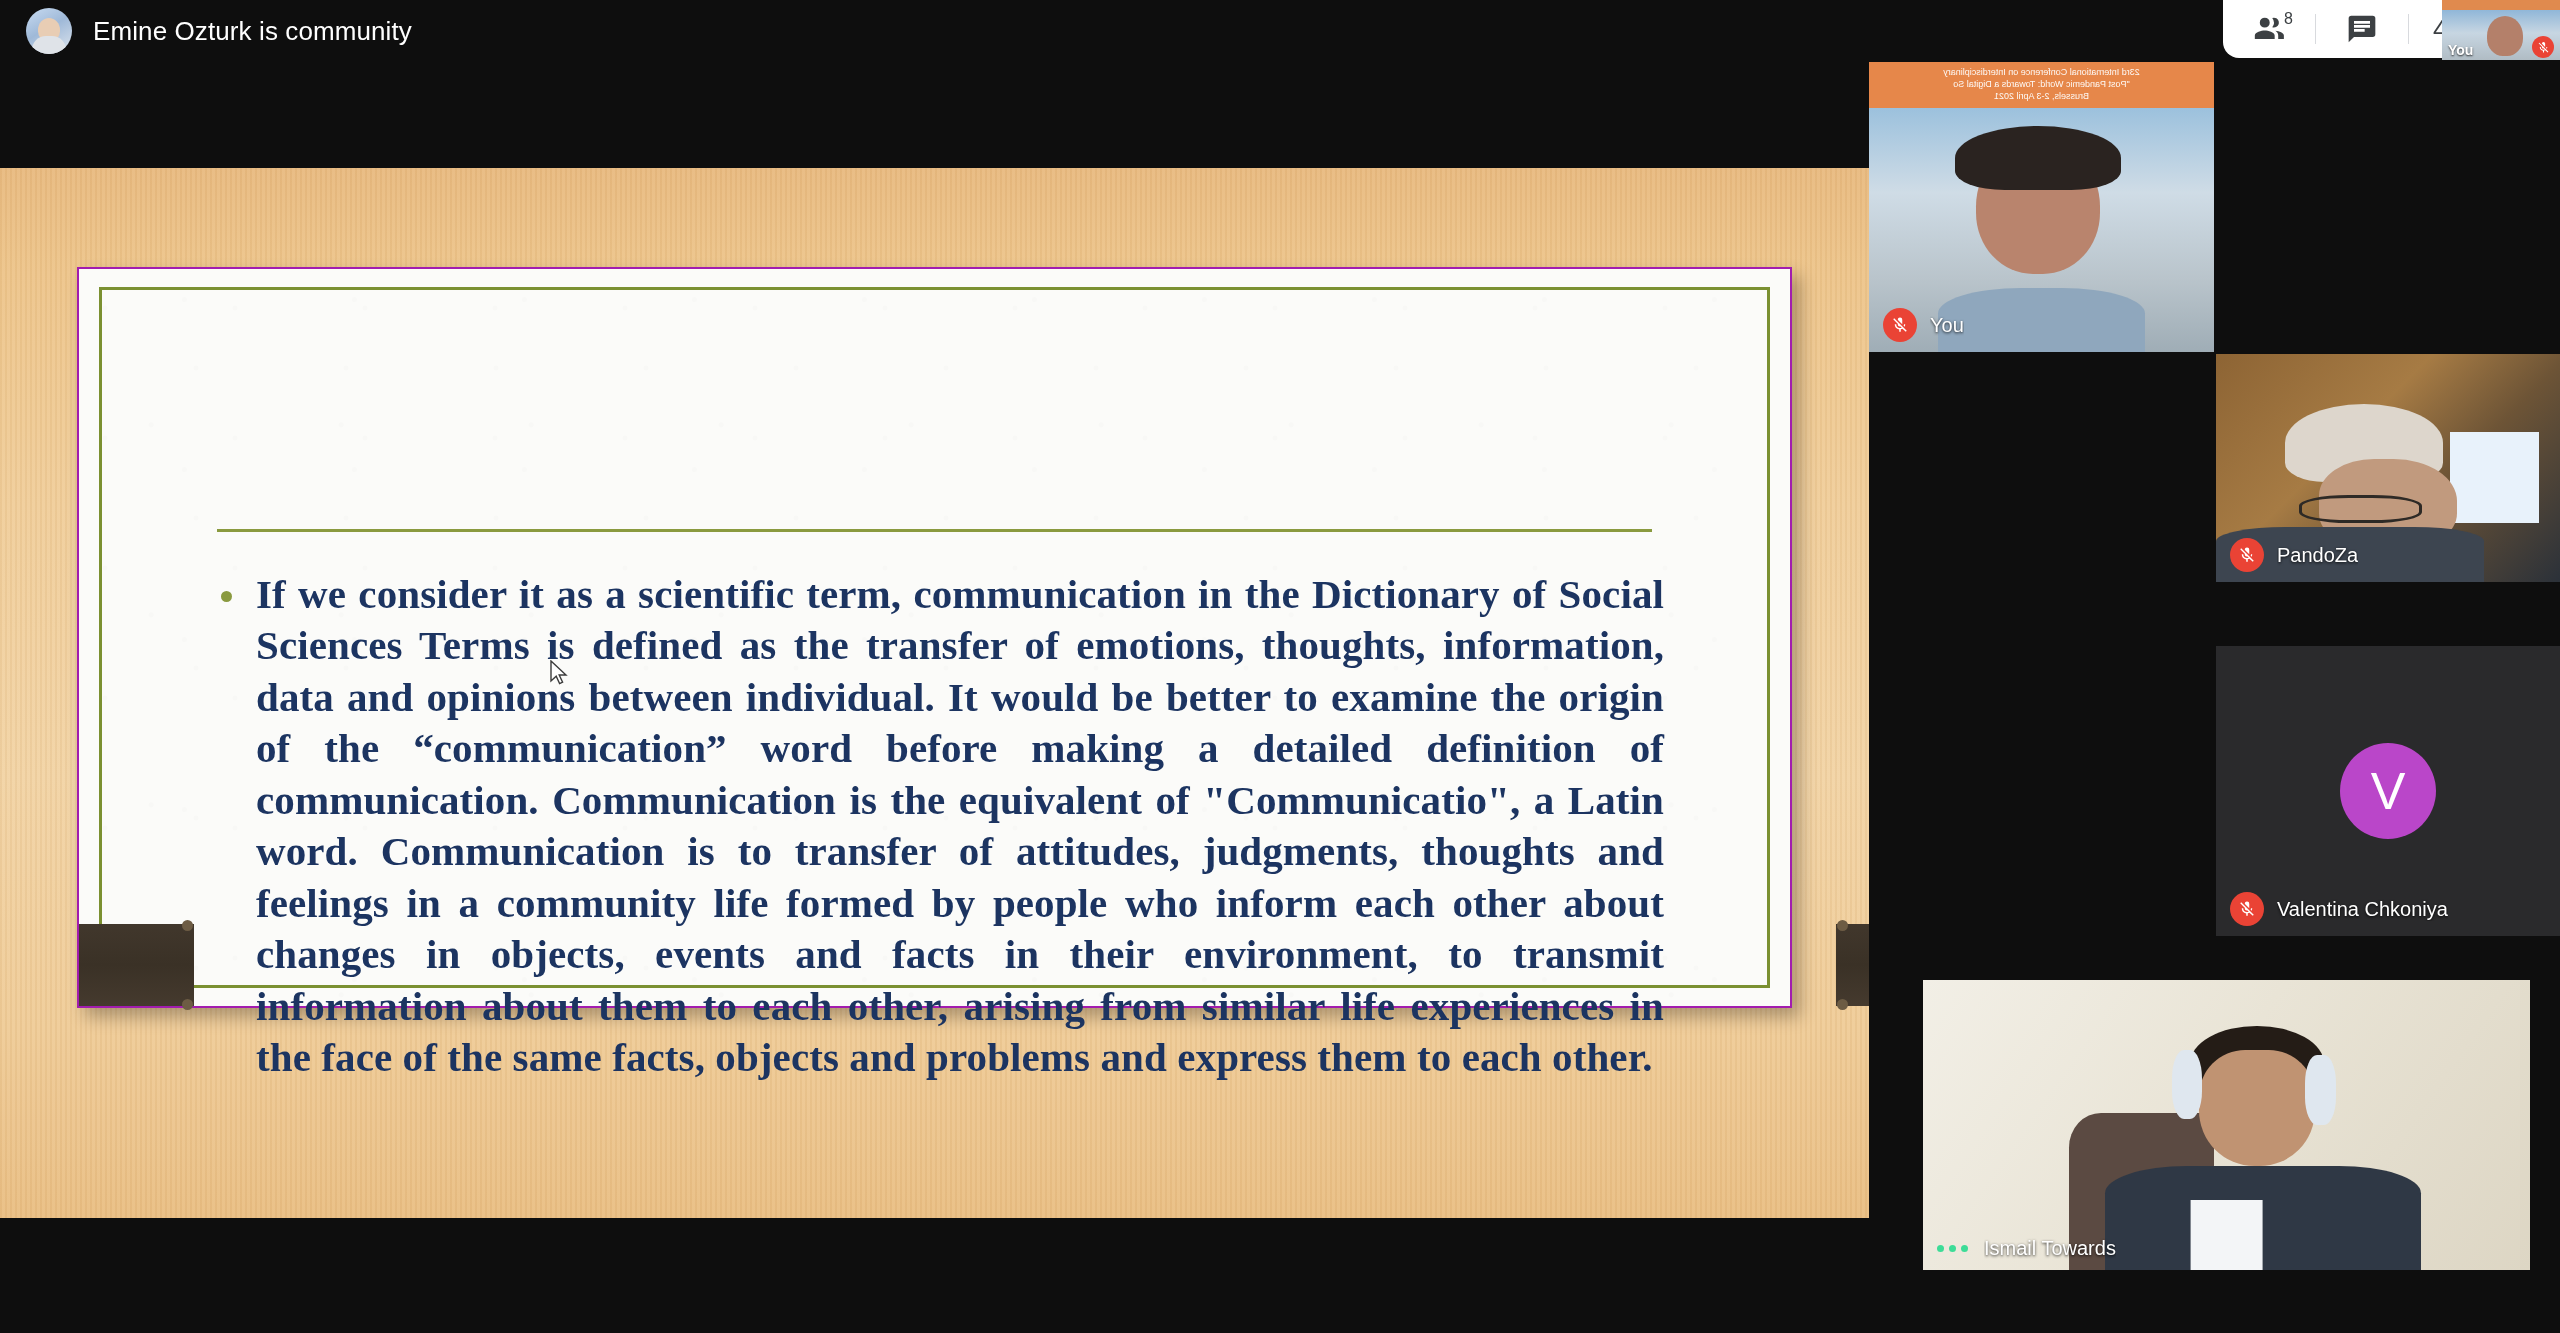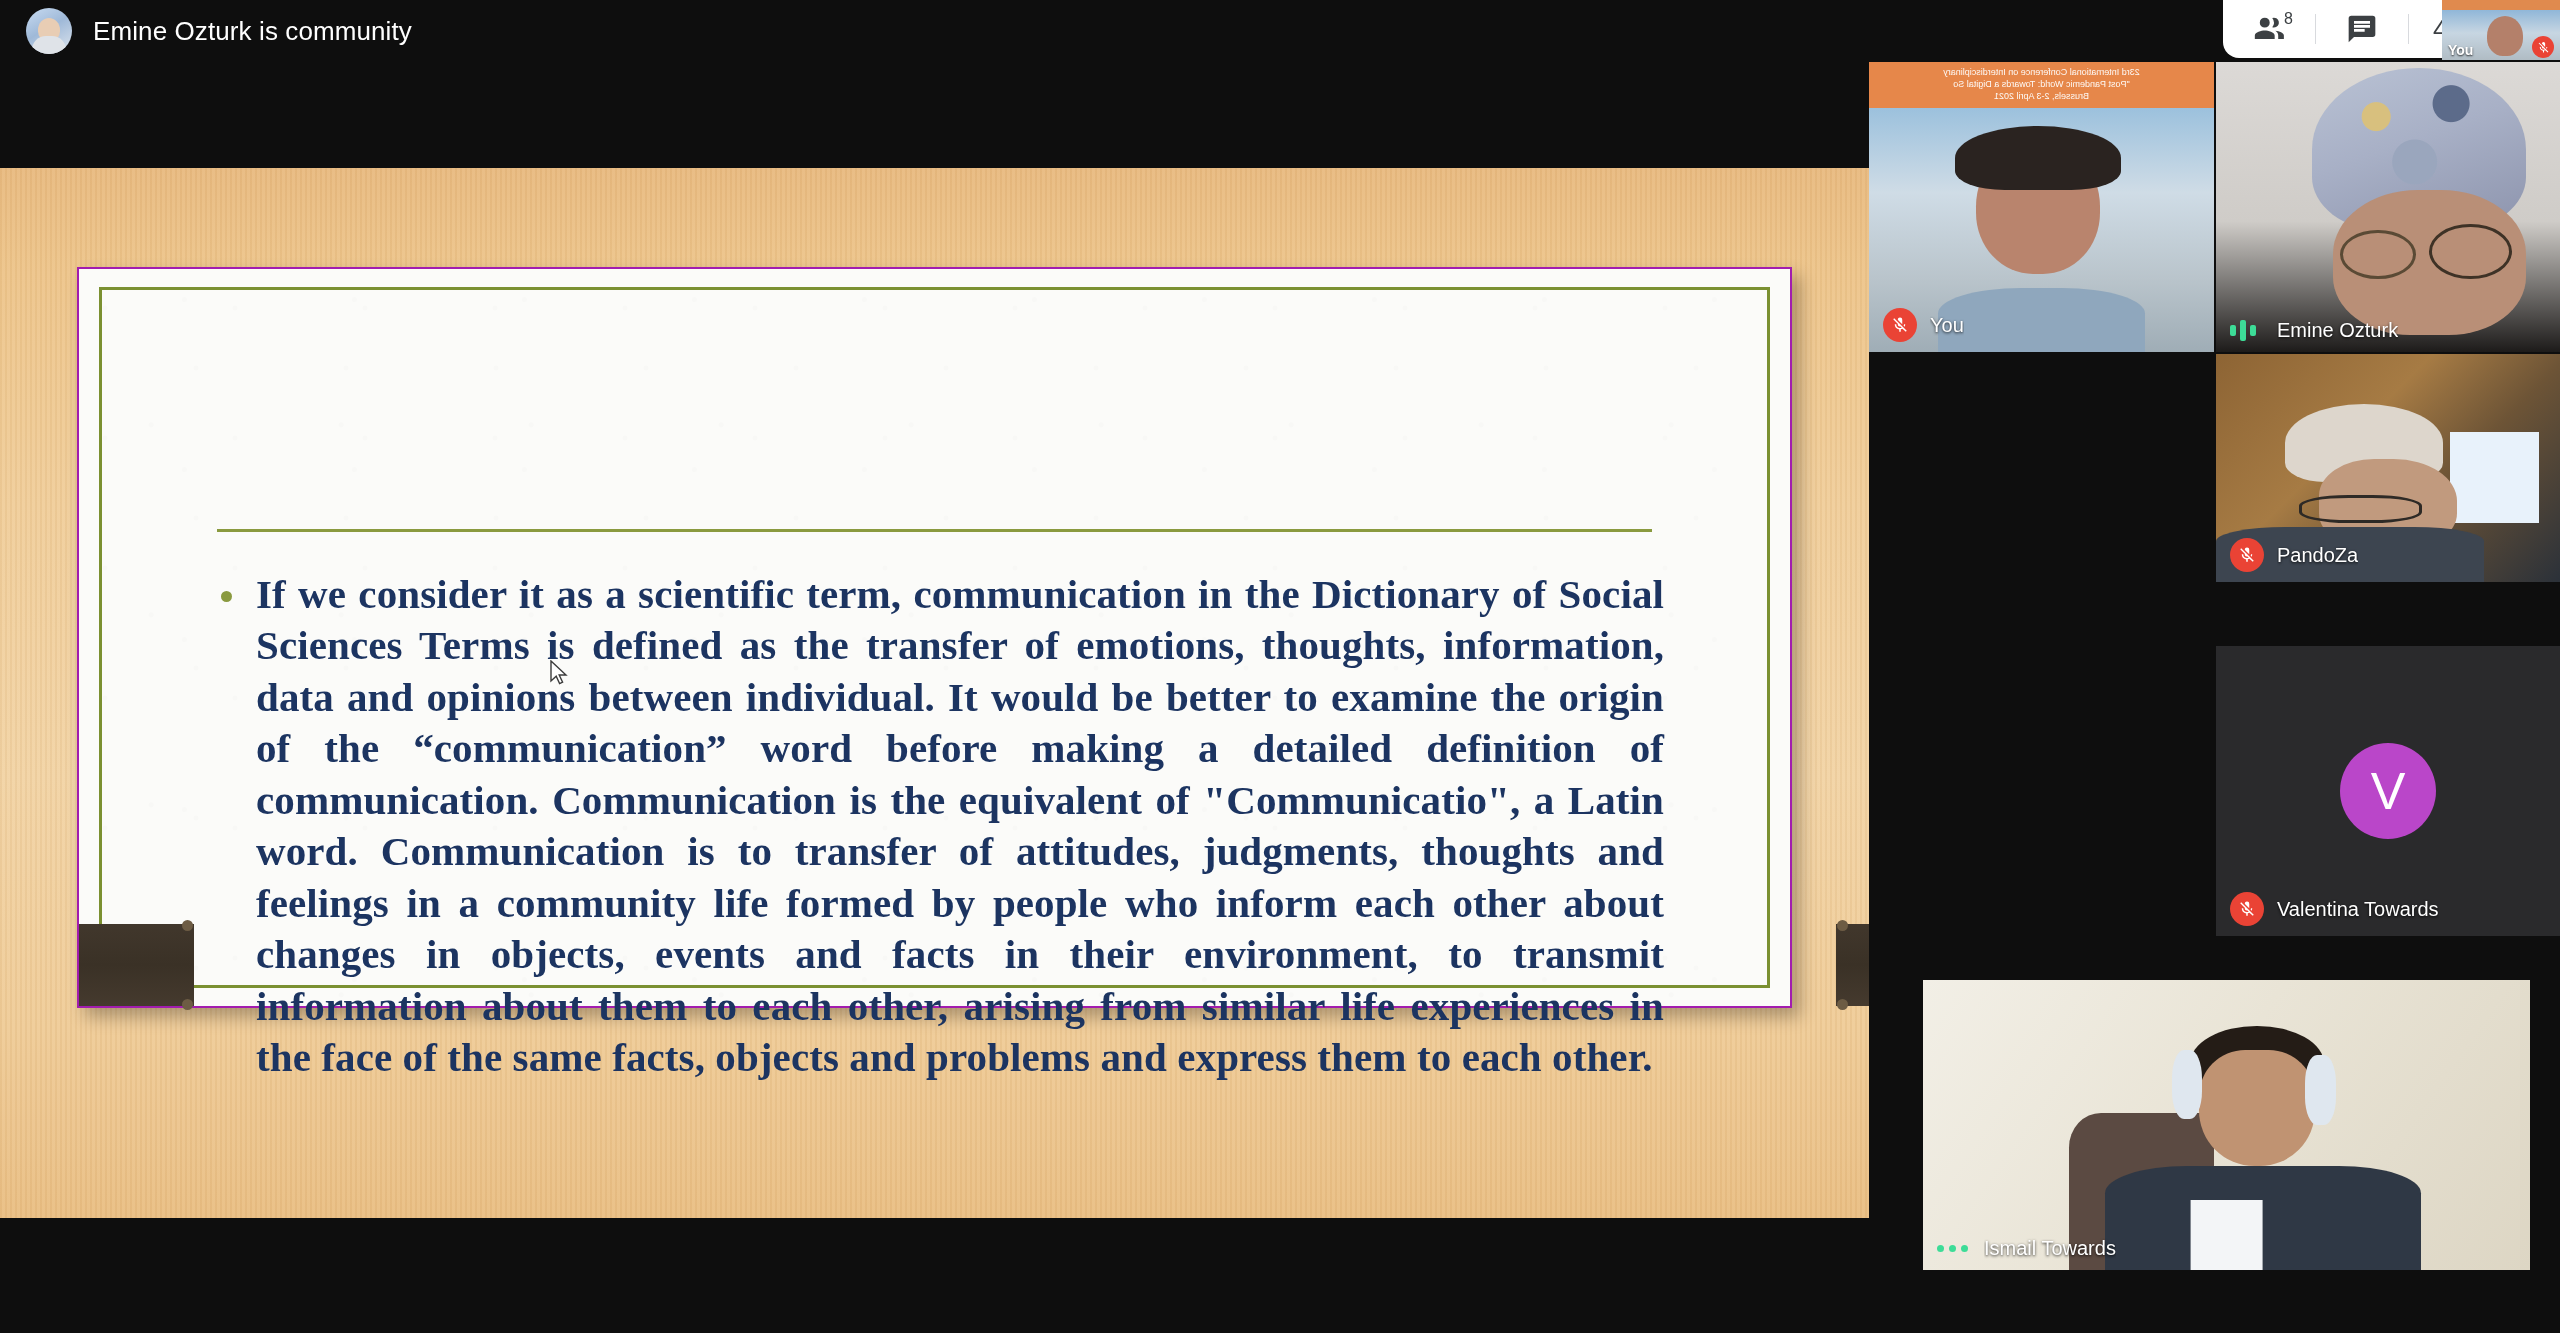--- a/index.html
+++ b/index.html
@@ -319,36 +319,20 @@
       <div class="tile-label">
         <span class="mic-muted">
           <svg width="18" height="18" viewBox="0 0 24 24">
               <path fill="#fff" d="M19 11h-1.7c0 .74-.16 1.43-.43 2.05l1.23 1.23c.56-.98.9-2.09.9-3.28zM15 11.16V5a3 3 0 00-6-.16l6 6.16zM4.27 3L3 4.27l6 6V11a3 3 0 003 3c.22 0 .44-.03.65-.08l1.66 1.66c-.71.33-1.5.52-2.31.52a5 5 0 01-5-5H5a7 7 0 006 6.92V21h2v-3.28c.81-.12 1.57-.4 2.25-.79L19.73 21 21 19.73 4.27 3z"></path>
             </svg>
         </span>
         <span class="tile-name">You</span>
       </div>
     </div>
 
-    <div class="tile" style="left:347px; top:62px; width:344px; height:290px;">
-      <div class="art art-emine">
-        <div class="scarf"></div>
-        <div style="position:absolute; left:34%; top:44%; width:56%; height:50%; background:#b98f77; border-radius:44% 44% 40% 40%;"></div>
-        <div style="position:absolute; left:36%; top:58%; width:22%; height:17%; border:3px solid #5a4a35; border-radius:50%;"></div>
-        <div style="position:absolute; left:62%; top:56%; width:24%; height:19%; border:3px solid #3e3226; border-radius:50%;"></div>
-      </div>
-      <div class="tile-label">
-        <span class="audio-bars">
-            <i></i>
-            <i></i>
-            <i></i>
-          </span>
-        <span class="tile-name">Emine Ozturk</span>
-      </div>
-    </div>
 
 
     <div class="tile" style="left:347px; top:354px; width:344px; height:228px;">
       <div class="art art-pando">
         <div style="position:absolute; right:6%; top:34%; width:26%; height:40%; background:#e8f2fb;"></div>
         <div style="position:absolute; left:20%; top:22%; width:46%; height:34%; background:#ddd6cc; border-radius:52% 52% 26% 26%;"></div>
         <div style="position:absolute; left:30%; top:46%; width:40%; height:40%; background:#c19a7e; border-radius:40% 46% 40% 40%;"></div>
         <div style="position:absolute; left:24%; top:62%; width:36%; height:12%; border:3px solid #2e2a26; border-radius:40%;"></div>
         <div style="position:absolute; left:0; bottom:0; width:78%; height:24%; background:#3d4550; border-radius:26% 26% 0 0;"></div>
       </div>
@@ -366,21 +350,21 @@
     <div class="tile" style="left:347px; top:646px; width:344px; height:290px;">
       <div class="art art-valentina">
         <div class="avatar-circle">V</div>
       </div>
       <div class="tile-label">
         <span class="mic-muted">
           <svg width="18" height="18" viewBox="0 0 24 24">
               <path fill="#fff" d="M19 11h-1.7c0 .74-.16 1.43-.43 2.05l1.23 1.23c.56-.98.9-2.09.9-3.28zM15 11.16V5a3 3 0 00-6-.16l6 6.16zM4.27 3L3 4.27l6 6V11a3 3 0 003 3c.22 0 .44-.03.65-.08l1.66 1.66c-.71.33-1.5.52-2.31.52a5 5 0 01-5-5H5a7 7 0 006 6.92V21h2v-3.28c.81-.12 1.57-.4 2.25-.79L19.73 21 21 19.73 4.27 3z"></path>
             </svg>
         </span>
-        <span class="tile-name">Valentina Towards</span>
+        <span class="tile-name">Valentina Chkoniya</span>
       </div>
     </div>
 
     <div class="tile" style="left:54px; top:980px; width:607px; height:290px;">
       <div class="art art-ismail">
         <div style="position:absolute; left:24%; top:46%; width:24%; height:54%; background:#5b4a42; border-radius:22% 10% 0 0;"></div>
         <div style="position:absolute; left:44%; top:16%; width:22%; height:26%; background:#241c16; border-radius:50% 50% 20% 20%;"></div>
         <div style="position:absolute; left:45.5%; top:24%; width:19%; height:40%; background:#c09372; border-radius:40% 40% 48% 48%;"></div>
         <div style="position:absolute; left:41%; top:24%; width:5%; height:24%; background:#dfe7ef; border-radius:40%;"></div>
         <div style="position:absolute; left:63%; top:26%; width:5%; height:24%; background:#dfe7ef; border-radius:40%;"></div>

